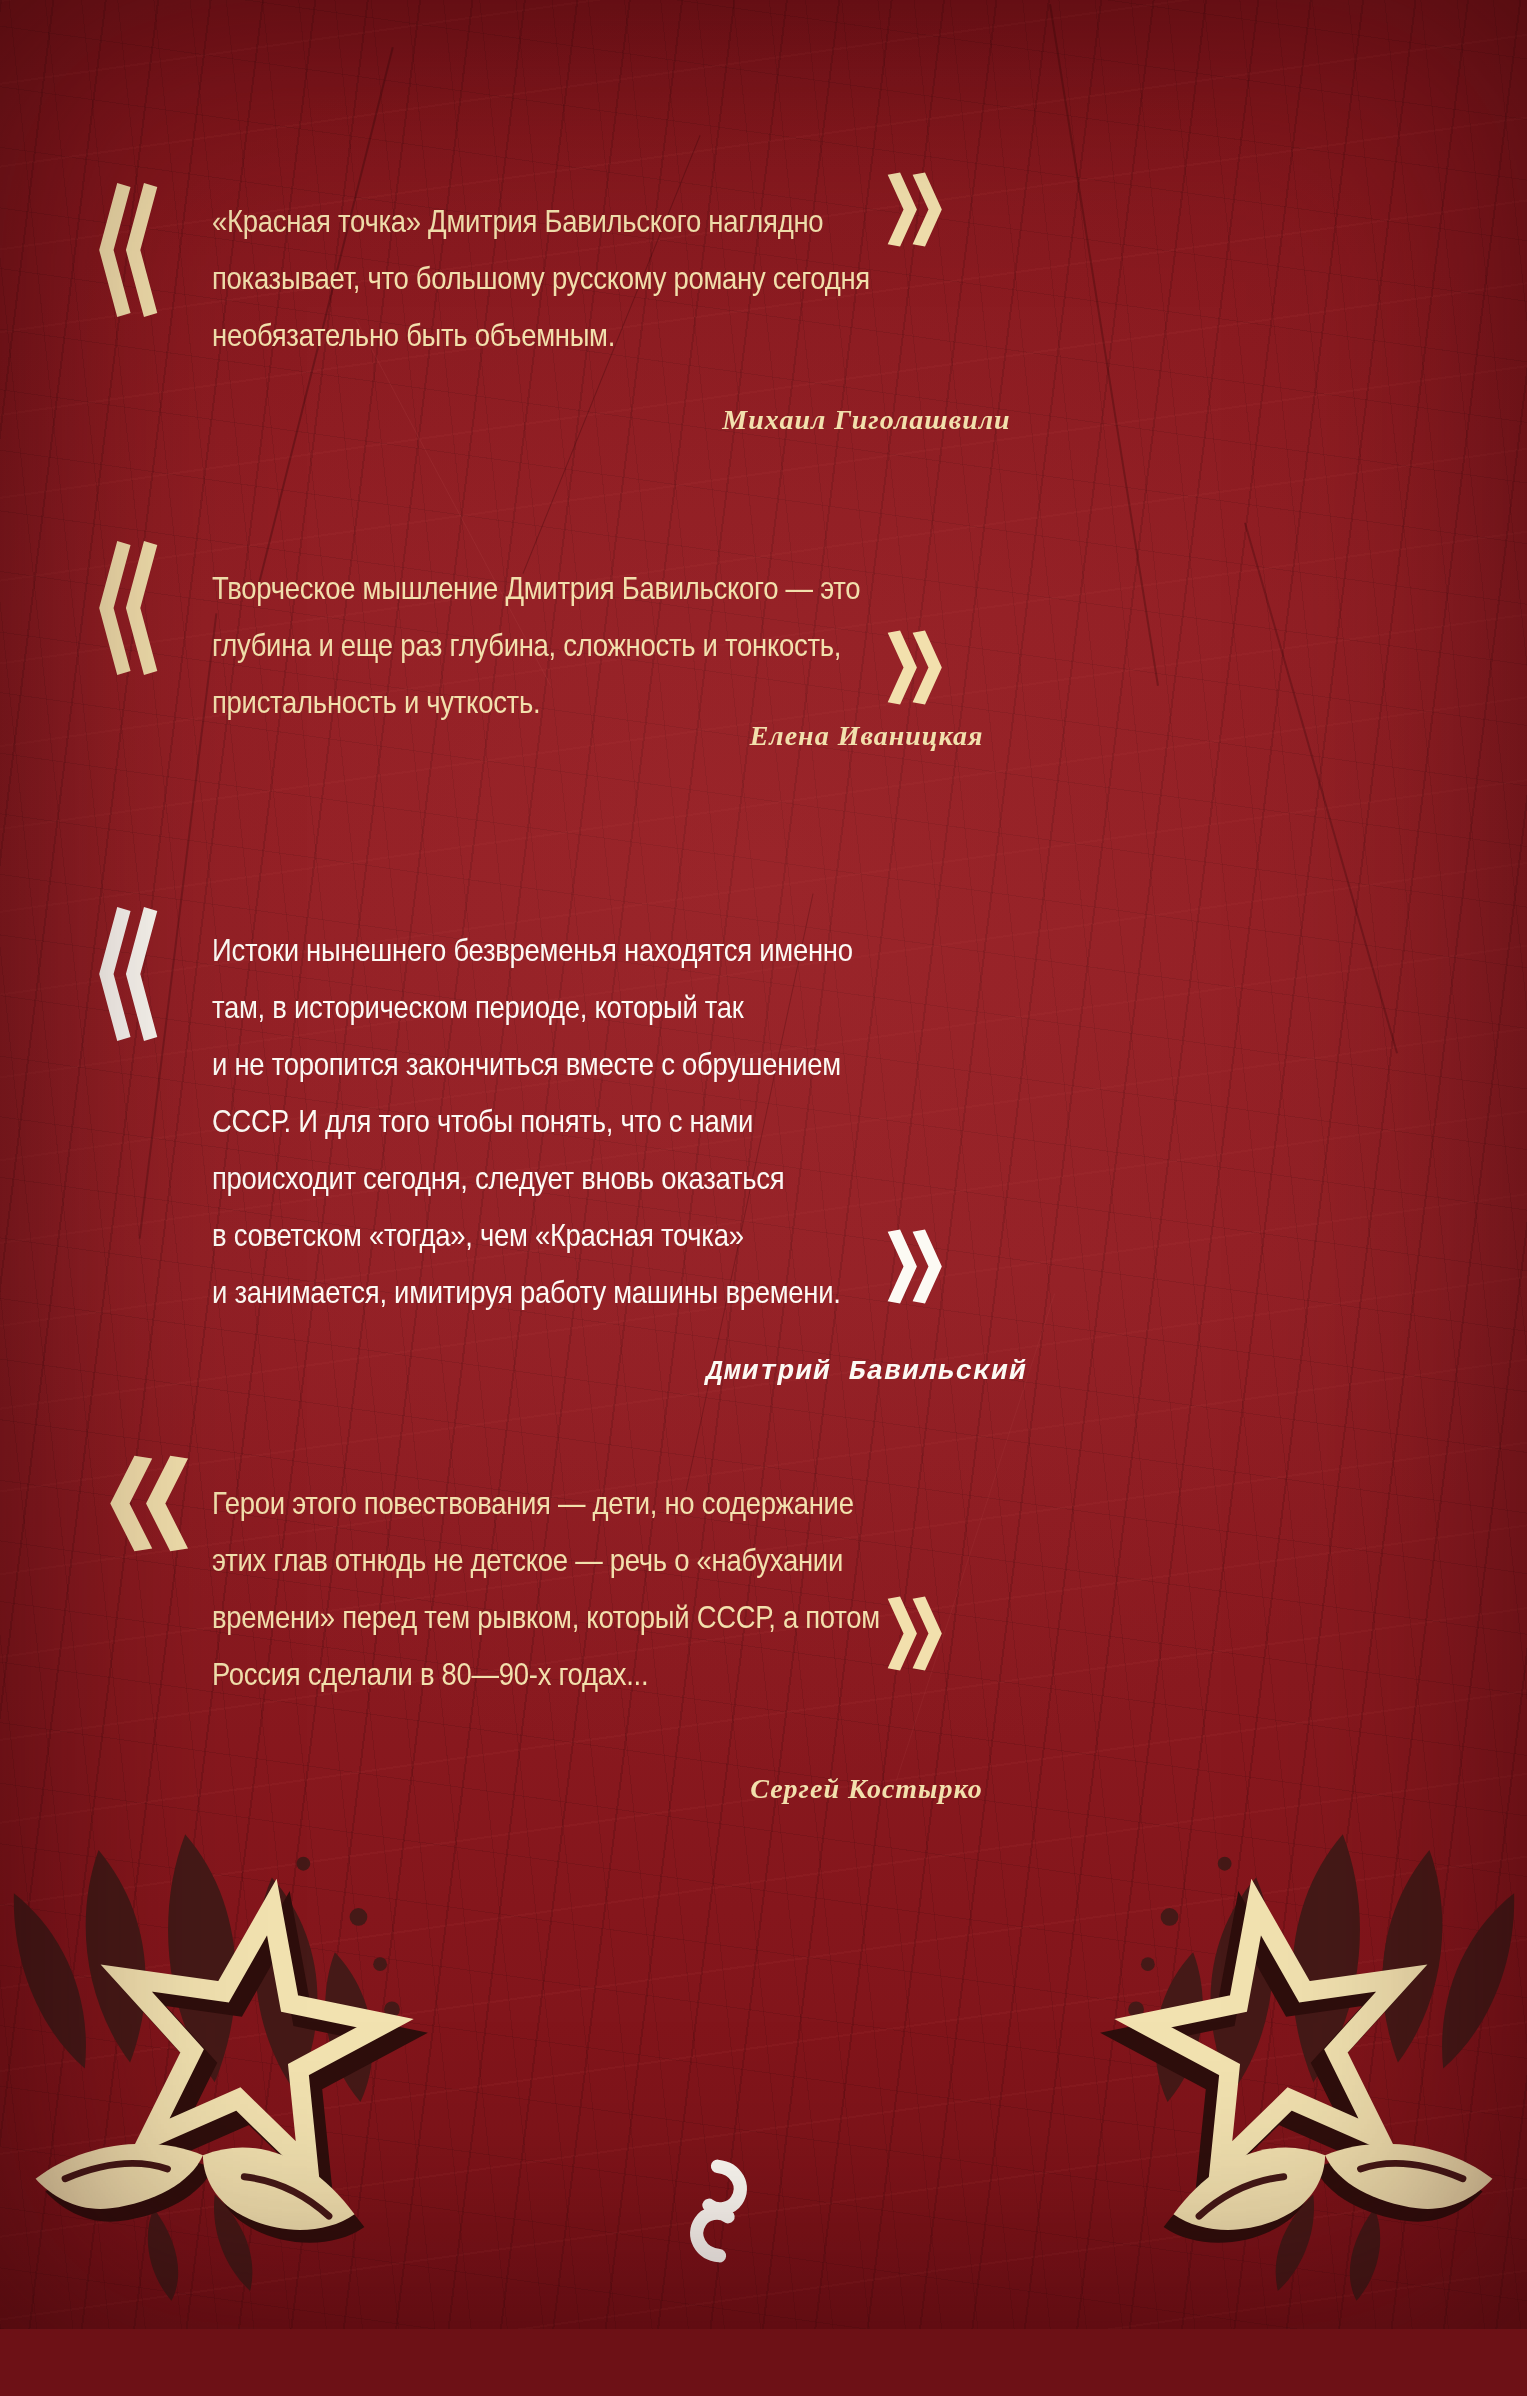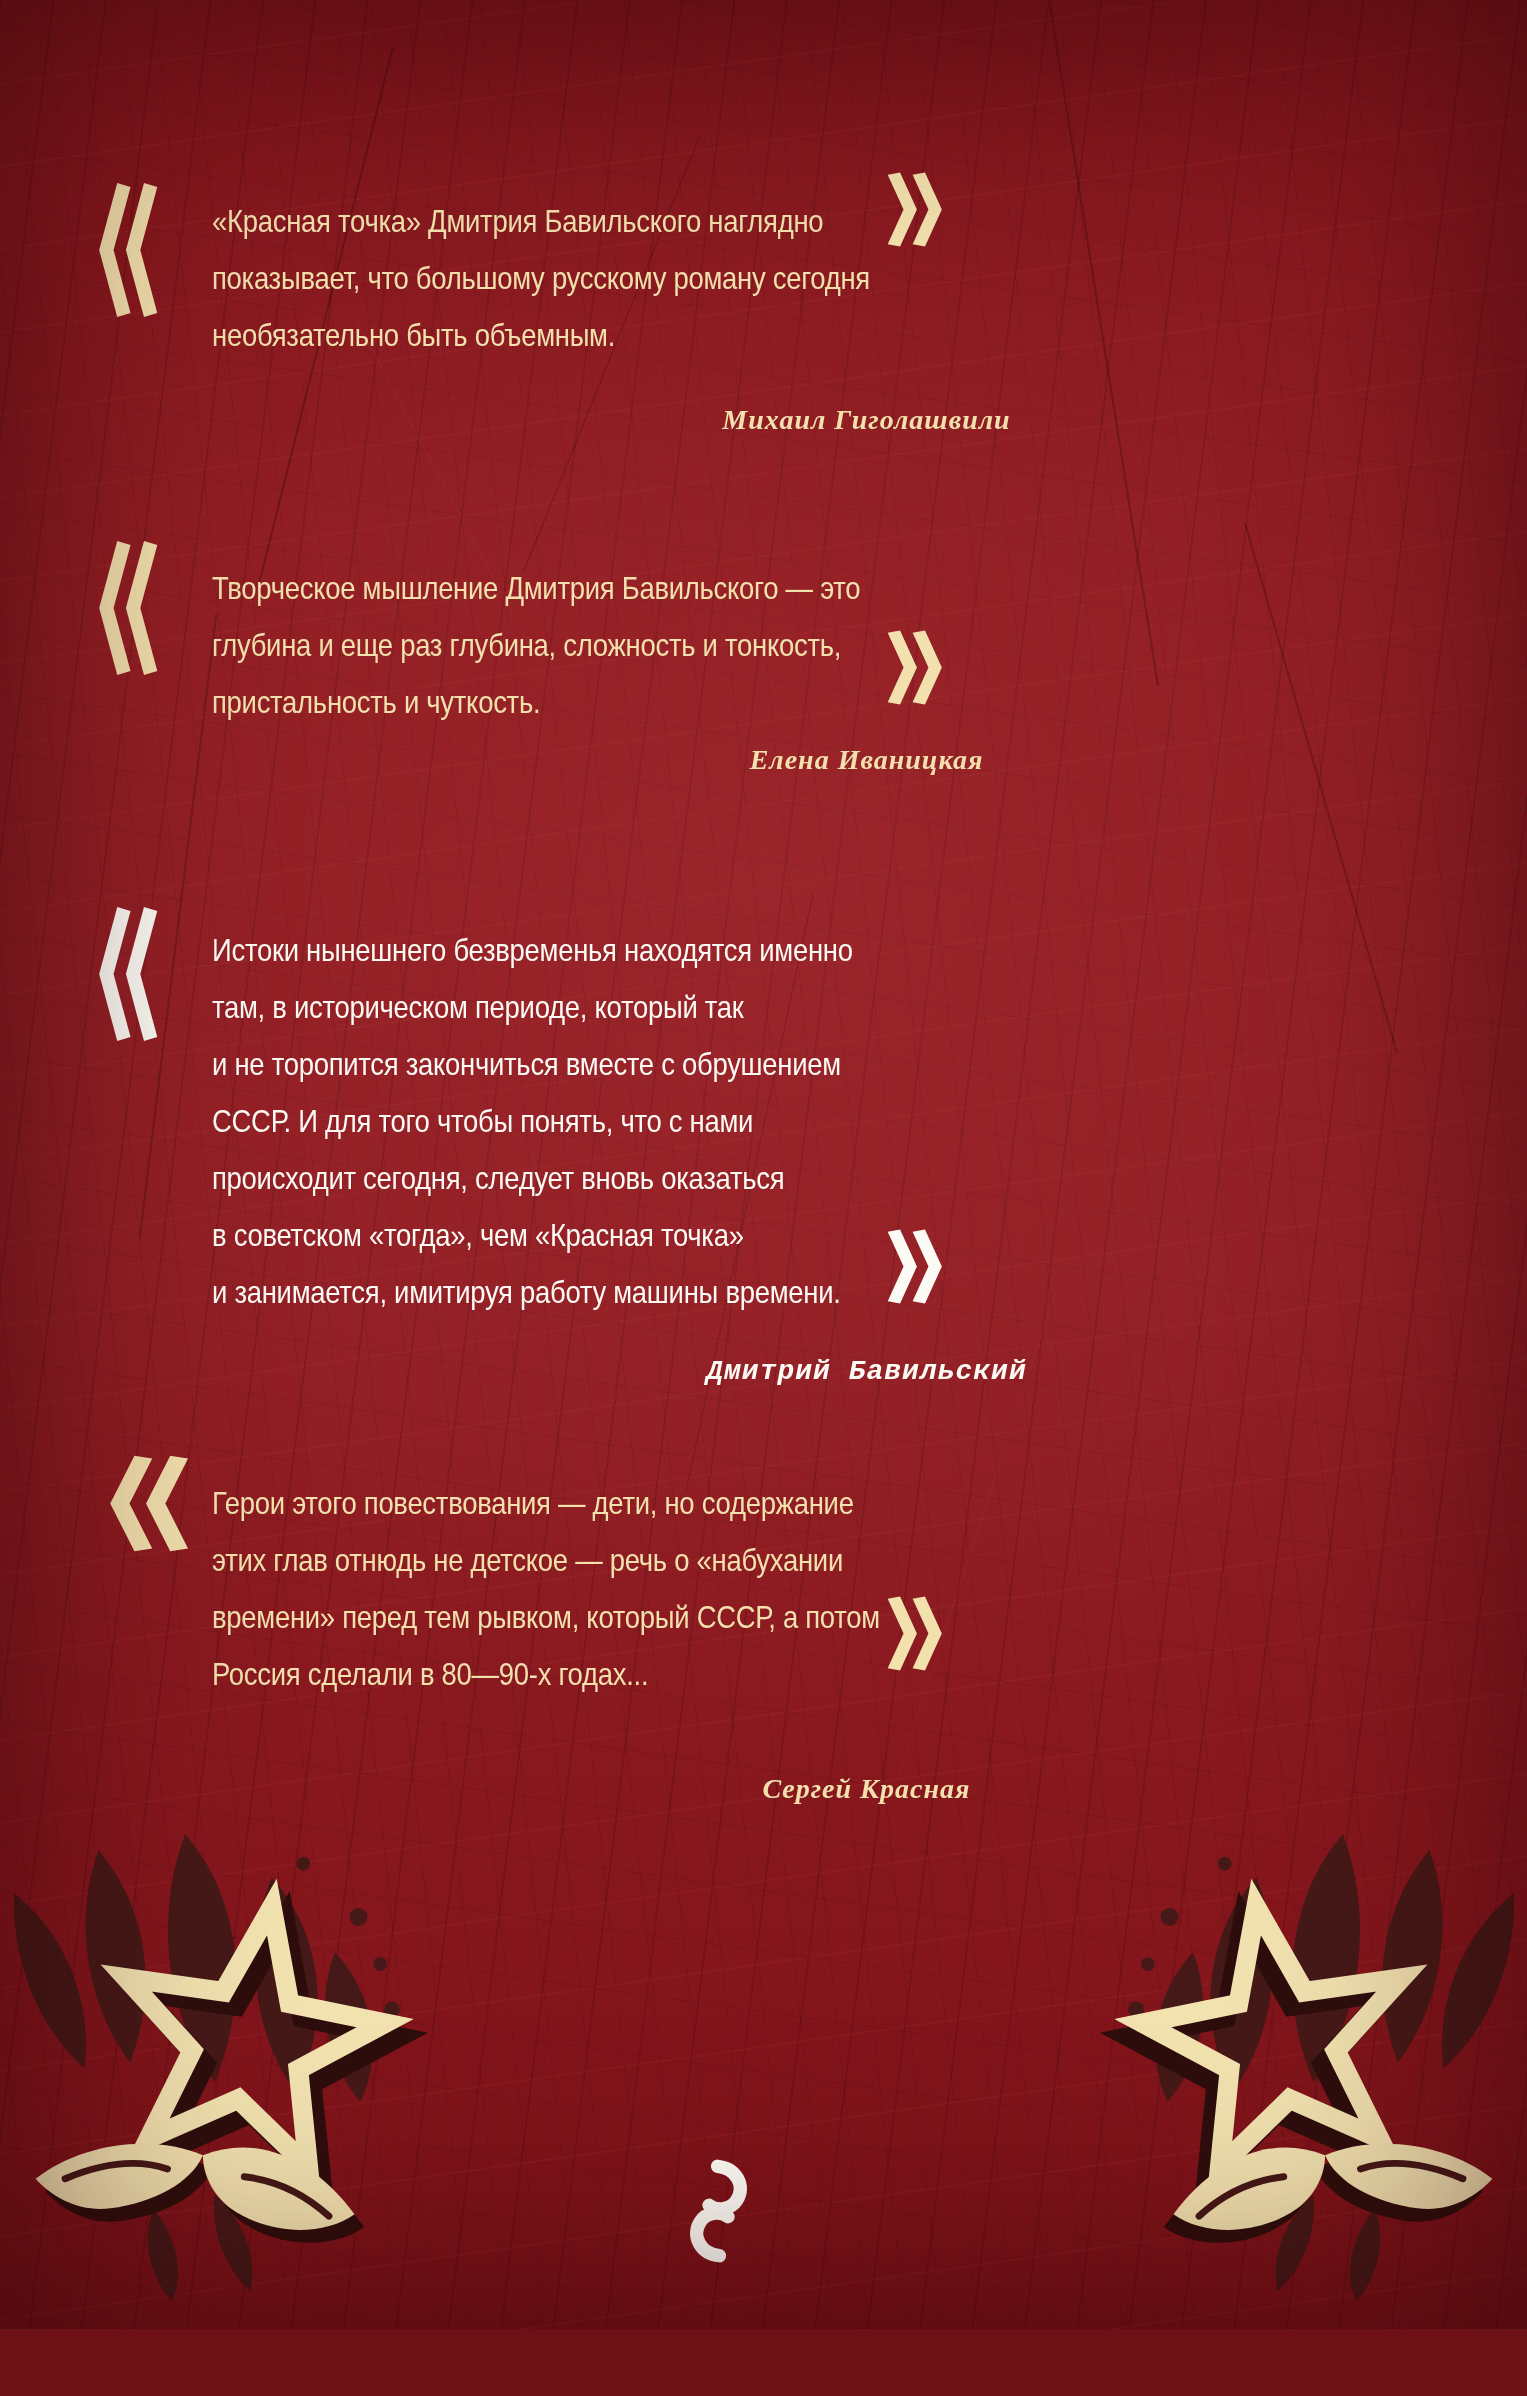--- a/index.html
+++ b/index.html
@@ -34,21 +34,21 @@
     transform:scaleX(.9);transform-origin:0 0;
   }
   .author{
     position:absolute;left:315px;width:1103px;z-index:3;text-align:center;
     font-family:"Liberation Serif",serif;font-style:italic;font-weight:700;
     font-size:28px;line-height:51px;letter-spacing:1px;color:#f2e0ad;
   }
 
   
   #q1o{left:99px;top:182px;} #q1t{top:193px;} #q1c{left:887px;top:172px;} #q1a{top:394px;}
-  #q2o{left:99px;top:540px;} #q2t{top:560px;} #q2c{left:887px;top:630px;} #q2a{top:734px;}
+  #q2o{left:99px;top:540px;} #q2t{top:560px;} #q2c{left:887px;top:630px;} #q2a{top:710px;}
   #q3o{left:99px;top:906px;} #q3t{top:922px;} #q3c{left:887px;top:1229px;} #q3a{top:1346px;font-family:Liberation Mono, monospace;}
   #q4o{left:110px;top:1455px;} #q4t{top:1475px;} #q4c{left:887px;top:1596px;} #q4a{top:1763px;}
 
   
   #barcode-box{position:absolute;left:500px;top:1875px;width:429px;height:227px;background:#ffffff;z-index:4;}
   #isbn-label{position:absolute;left:0;top:21.7px;width:100%;text-align:center;
     font-size:28.6px;letter-spacing:0.5px;color:#151515;}
   #bars{position:absolute;left:69px;top:59px;width:291px;height:104px;
     background:repeating-linear-gradient(90deg,
       #151515 0 3px,#fff 3px 4.9px,
@@ -157,21 +157,21 @@
     <div id="q4t" class="qtext">Герои этого повествования — дети, но содержание
 этих глав отнюдь не детское — речь о «набухании
 времени» перед тем рывком, который СССР, а потом
 Россия сделали в 80—90-х годах...</div>
     <div id="q4c" class="gmark gm-close">
       <svg viewBox="0 0 64 140" preserveAspectRatio="none">
           <path d="M27 3 L8 70 L27 137"></path>
           <path d="M56 3 L37 70 L56 137"></path>
         </svg>
     </div>
-    <div id="q4a" class="author">Сергей Красная</div>
+    <div id="q4a" class="author">Сергей Костырко</div>
   </div>
 
   <div id="corner-left" class="corner">
     <svg viewBox="0 0 450 480">
       <g fill="#451917">
         <path d="M6 62 C52 98 86 162 78 240 C30 198 4 130 6 62 Z"></path>
         <path d="M92 18 C140 76 154 154 124 234 C76 170 68 84 92 18 Z"></path>
         <path d="M180 2 C234 64 248 160 210 254 C158 182 150 80 180 2 Z"></path>
         <path d="M268 46 C318 102 330 186 292 264 C246 200 240 112 268 46 Z"></path>
         <path d="M332 122 C370 162 382 222 358 274 C320 230 314 170 332 122 Z"></path>

